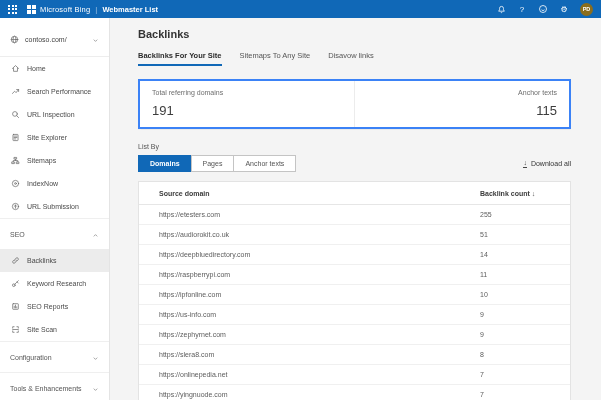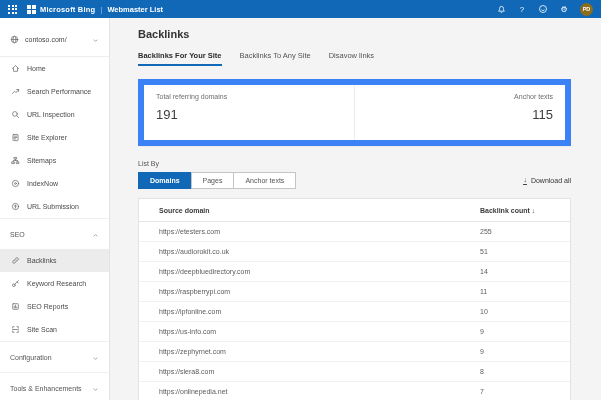--- a/index.html
+++ b/index.html
@@ -9,21 +9,21 @@
 
   
   .topbar { height: 18px; background: #1068b7; display: flex; align-items: center;
             padding: 0 8px; color: #fff; flex-shrink: 0; }
   .waffle { width: 9px; height: 9px; display: grid; grid-template-columns: repeat(3, 2px);
             grid-template-rows: repeat(3, 2px); gap: 1.5px; margin-right: 10px; cursor: pointer; }
   .waffle i { background: #fff; display: block; }
   .mslogo { width: 9px; height: 9px; display: grid; grid-template-columns: 4px 4px;
             grid-template-rows: 4px 4px; gap: 1px; margin-right: 4px; }
   .mslogo i { background: #fff; display: block; }
-  .brand { font-size: 7.5px; font-weight: bold; letter-spacing: .2px; }
+  .brand { font-size: 7.5px; font-weight: normal; letter-spacing: .2px; }
   .topbar-sep { margin: 0 5px; color: rgba(255,255,255,.55); font-size: 8px; font-weight: 300; }
   .product { font-size: 7.5px; font-weight: 600; }
   .topbar-right { margin-left: auto; display: flex; align-items: center; gap: 11px; }
   .tb-icon { width: 10px; height: 10px; display: flex; align-items: center; justify-content: center;
              color: #fff; font-size: 8px; cursor: pointer; }
   .avatar { width: 13px; height: 13px; border-radius: 50%; background: #8a6d1d; color: #fff;
             font-size: 5.5px; font-weight: bold; display: flex; align-items: center;
             justify-content: center; cursor: pointer; }
 
   
@@ -46,21 +46,21 @@
   .chev svg { width: 7px; height: 7px; stroke: #777; fill: none; stroke-width: 1.5; }
 
   
   .main { flex: 1; min-width: 0; padding: 10px 30px 0 28px; overflow: hidden; }
   .page-title { font-size: 11px; font-weight: 600; color: #333; margin-bottom: 11px; }
   .tabs { display: flex; gap: 18px; margin-bottom: 13px; }
   .tab { font-size: 7.5px; color: #555; padding-bottom: 4px; cursor: pointer;
          border-bottom: 2px solid transparent; }
   .tab.active { color: #2b2b2b; font-weight: bold; border-bottom-color: #1068b7; text-align: center; }
 
-  .stats-card { background: #fff; border: 6px solid #3b82f6; display: flex; height: 67px;
+  .stats-card { background: #fff; border: 2px solid #3b82f6; display: flex; height: 50px;
                 box-shadow: 0 0.5px 1px rgba(0,0,0,.04); }
   .stat { flex: 1; padding: 8px 12px; border-right: 1px solid #ececec; }
   .stat:last-child { border-right: none; text-align: right; }
   .stat-label { font-size: 7px; color: #6d6d6d; margin-bottom: 7px; }
   .stat-value { font-size: 13px; color: #3d3d3d; }
 
   .listby-label { font-size: 7px; color: #555; margin: 14px 0 5px; }
   .listby-row { display: flex; align-items: center; margin-bottom: 9px; }
   .btn-group { display: flex; }
   .seg-btn { font-size: 7px; padding: 4px 11px; background: #fff; border: 1px solid #c4c4c4;
@@ -284,21 +284,21 @@
         </span>
       </div>
 
     </div>
 
     <div class="main">
       <div class="page-title">Backlinks</div>
 
       <div class="tabs">
         <div class="tab active">Backlinks For Your Site</div>
-        <div class="tab">Backlinks To Any Site</div>
+        <div class="tab">Sitemaps To Any Site</div>
         <div class="tab">Disavow links</div>
       </div>
 
       <div class="stats-card">
         <div class="stat">
           <div class="stat-label">Total referring domains</div>
           <div class="stat-value">191</div>
         </div>
         <div class="stat">
           <div class="stat-label">Anchor texts</div>

